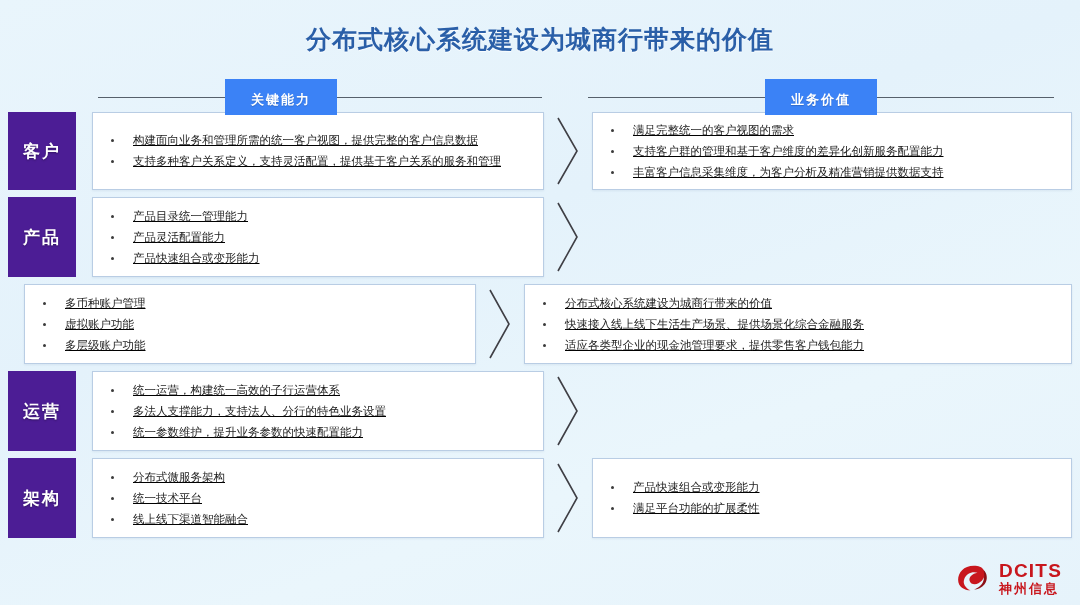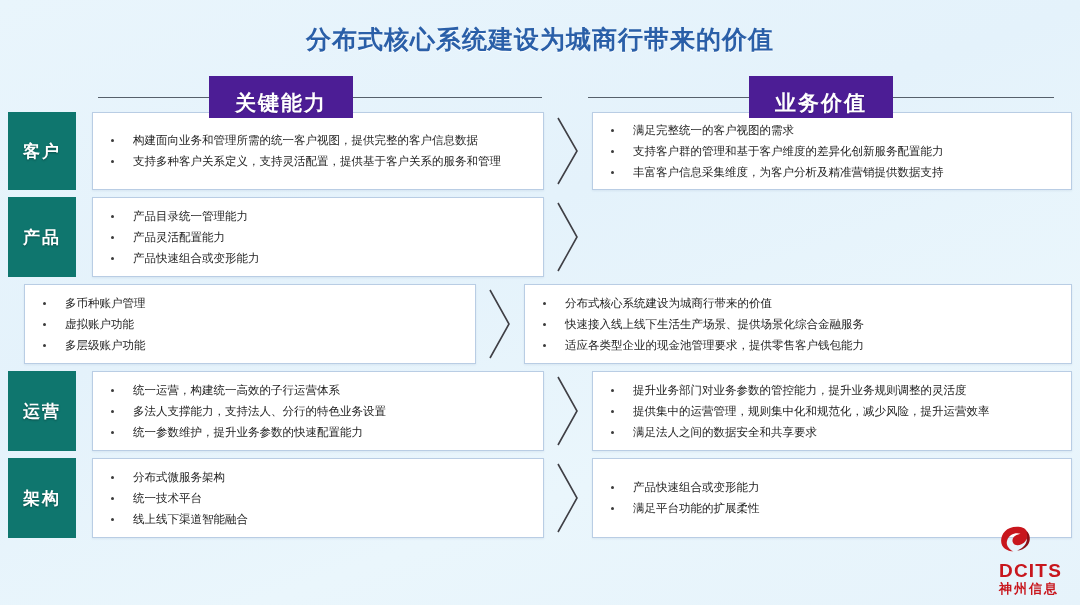--- a/index.html
+++ b/index.html
@@ -49,26 +49,26 @@
     position: absolute;
     top: 50%;
     height: 1px;
     background: #56606b;
   }
   .col-head-left .rule { left: 98px; right: 20px; }
   .col-head-right .rule { left: 26px; right: 26px; }
   .col-head .tab {
     position: relative;
     z-index: 2;
-    background: #4c1d95;
+    background: #3b82f6;
     color: #ffffff;
-    font-size: 21px;
+    font-size: 13px;
     font-weight: bold;
     letter-spacing: 2px;
-    padding: 17px 26px 6px 26px;
+    padding: 11px 26px 6px 26px;
     line-height: 19px;
     text-shadow: 0 1px 1px rgba(0,0,0,0.18);
   }
 
   
   .rows {
     position: absolute;
     top: 112px;
     left: 0;
     width: 1080px;
@@ -78,21 +78,21 @@
     align-items: stretch;
     margin-bottom: 7px;
     padding-left: 8px;
     padding-right: 8px;
     box-sizing: border-box;
   }
 
   .row-label {
     width: 68px;
     flex: 0 0 68px;
-    background: #0f766e;
+    background: #4c1d95;
     color: #ffffff;
     font-size: 17px;
     font-weight: bold;
     letter-spacing: 2px;
     display: flex;
     align-items: center;
     justify-content: center;
     text-shadow: 0 1px 2px rgba(0,0,0,0.35);
   }
 
@@ -124,20 +124,21 @@
     justify-content: center;
   }
   .chev {
     display: block;
   }
 
   ul.bullets {
     margin: 0;
     padding: 0;
     list-style: none;
+    text-decoration: underline;
   }
   ul.bullets li {
     position: relative;
     font-size: 11.5px;
     color: #1d1d1d;
     line-height: 15px;
     padding-left: 26px;
     margin: 6px 0;
     white-space: nowrap;
   }
@@ -151,23 +152,22 @@
     background: #3b3b3b;
     border-radius: 50%;
   }
 
   
   .logo {
     position: absolute;
     right: 18px;
     bottom: 10px;
     display: flex;
-    align-items: flex-start;
+    align-items: center;
     gap: 7px;
-    flex-direction: column;
   }
   .logo-mark { width: 36px; height: 30px; }
   .logo-text { line-height: 1; }
   .logo-en {
     font-size: 19px;
     font-weight: bold;
     color: #c8161d;
     letter-spacing: 1.2px;
     display: block;
   }
@@ -264,27 +264,20 @@
       <ul class="bullets">
         <li>统一运营，构建统一高效的子行运营体系</li>
         <li>多法人支撑能力，支持法人、分行的特色业务设置</li>
         <li>统一参数维护，提升业务参数的快速配置能力</li>
       </ul>
     </div>
     <div class="arrow-cell">
       <svg class="chev" width="24" height="72" viewBox="0 0 24 72">
         <polyline points="2,2 21,36 2,70" fill="none" stroke="#3f3f45" stroke-width="1.6"></polyline>
       </svg>
-    </div>
-    <div class="card card-right">
-      <ul class="bullets">
-        <li>提升业务部门对业务参数的管控能力，提升业务规则调整的灵活度</li>
-        <li>提供集中的运营管理，规则集中化和规范化，减少风险，提升运营效率</li>
-        <li>满足法人之间的数据安全和共享要求</li>
-      </ul>
     </div>
   </div>
 
   <div class="row" style="height:80px">
     <div class="row-label">架构</div>
     <div class="card card-left">
       <ul class="bullets">
         <li>分布式微服务架构</li>
         <li>统一技术平台</li>
         <li>线上线下渠道智能融合</li>

